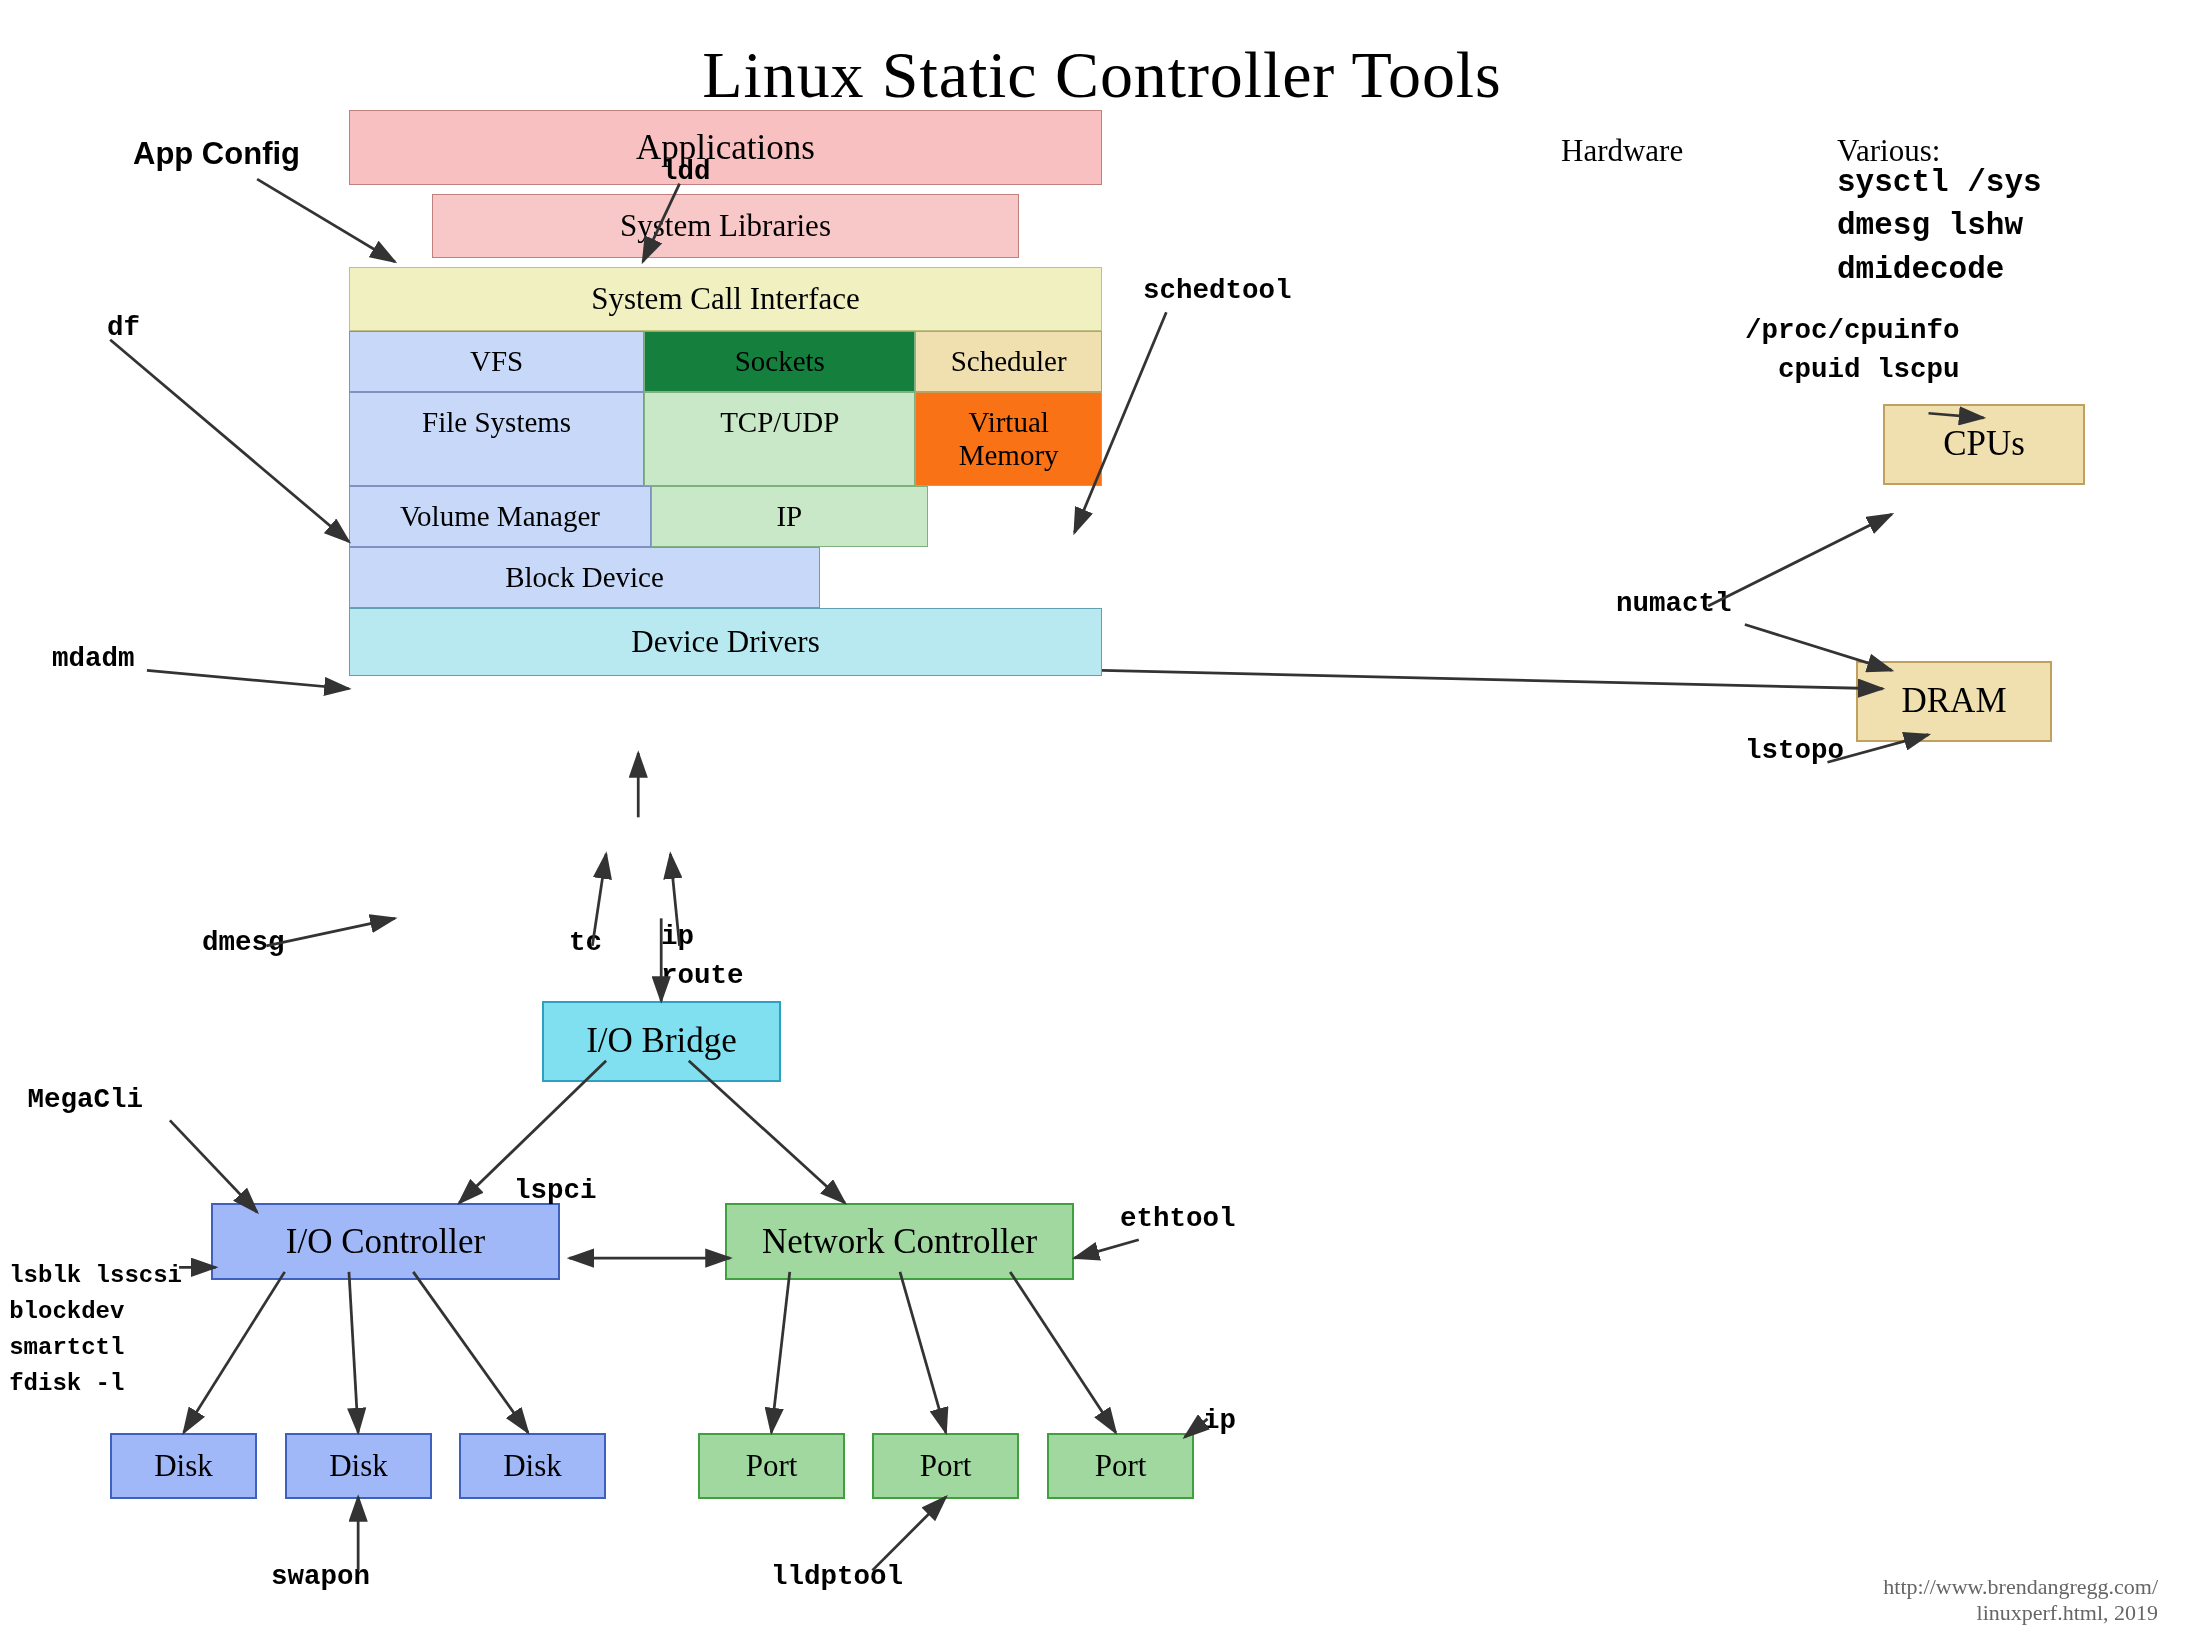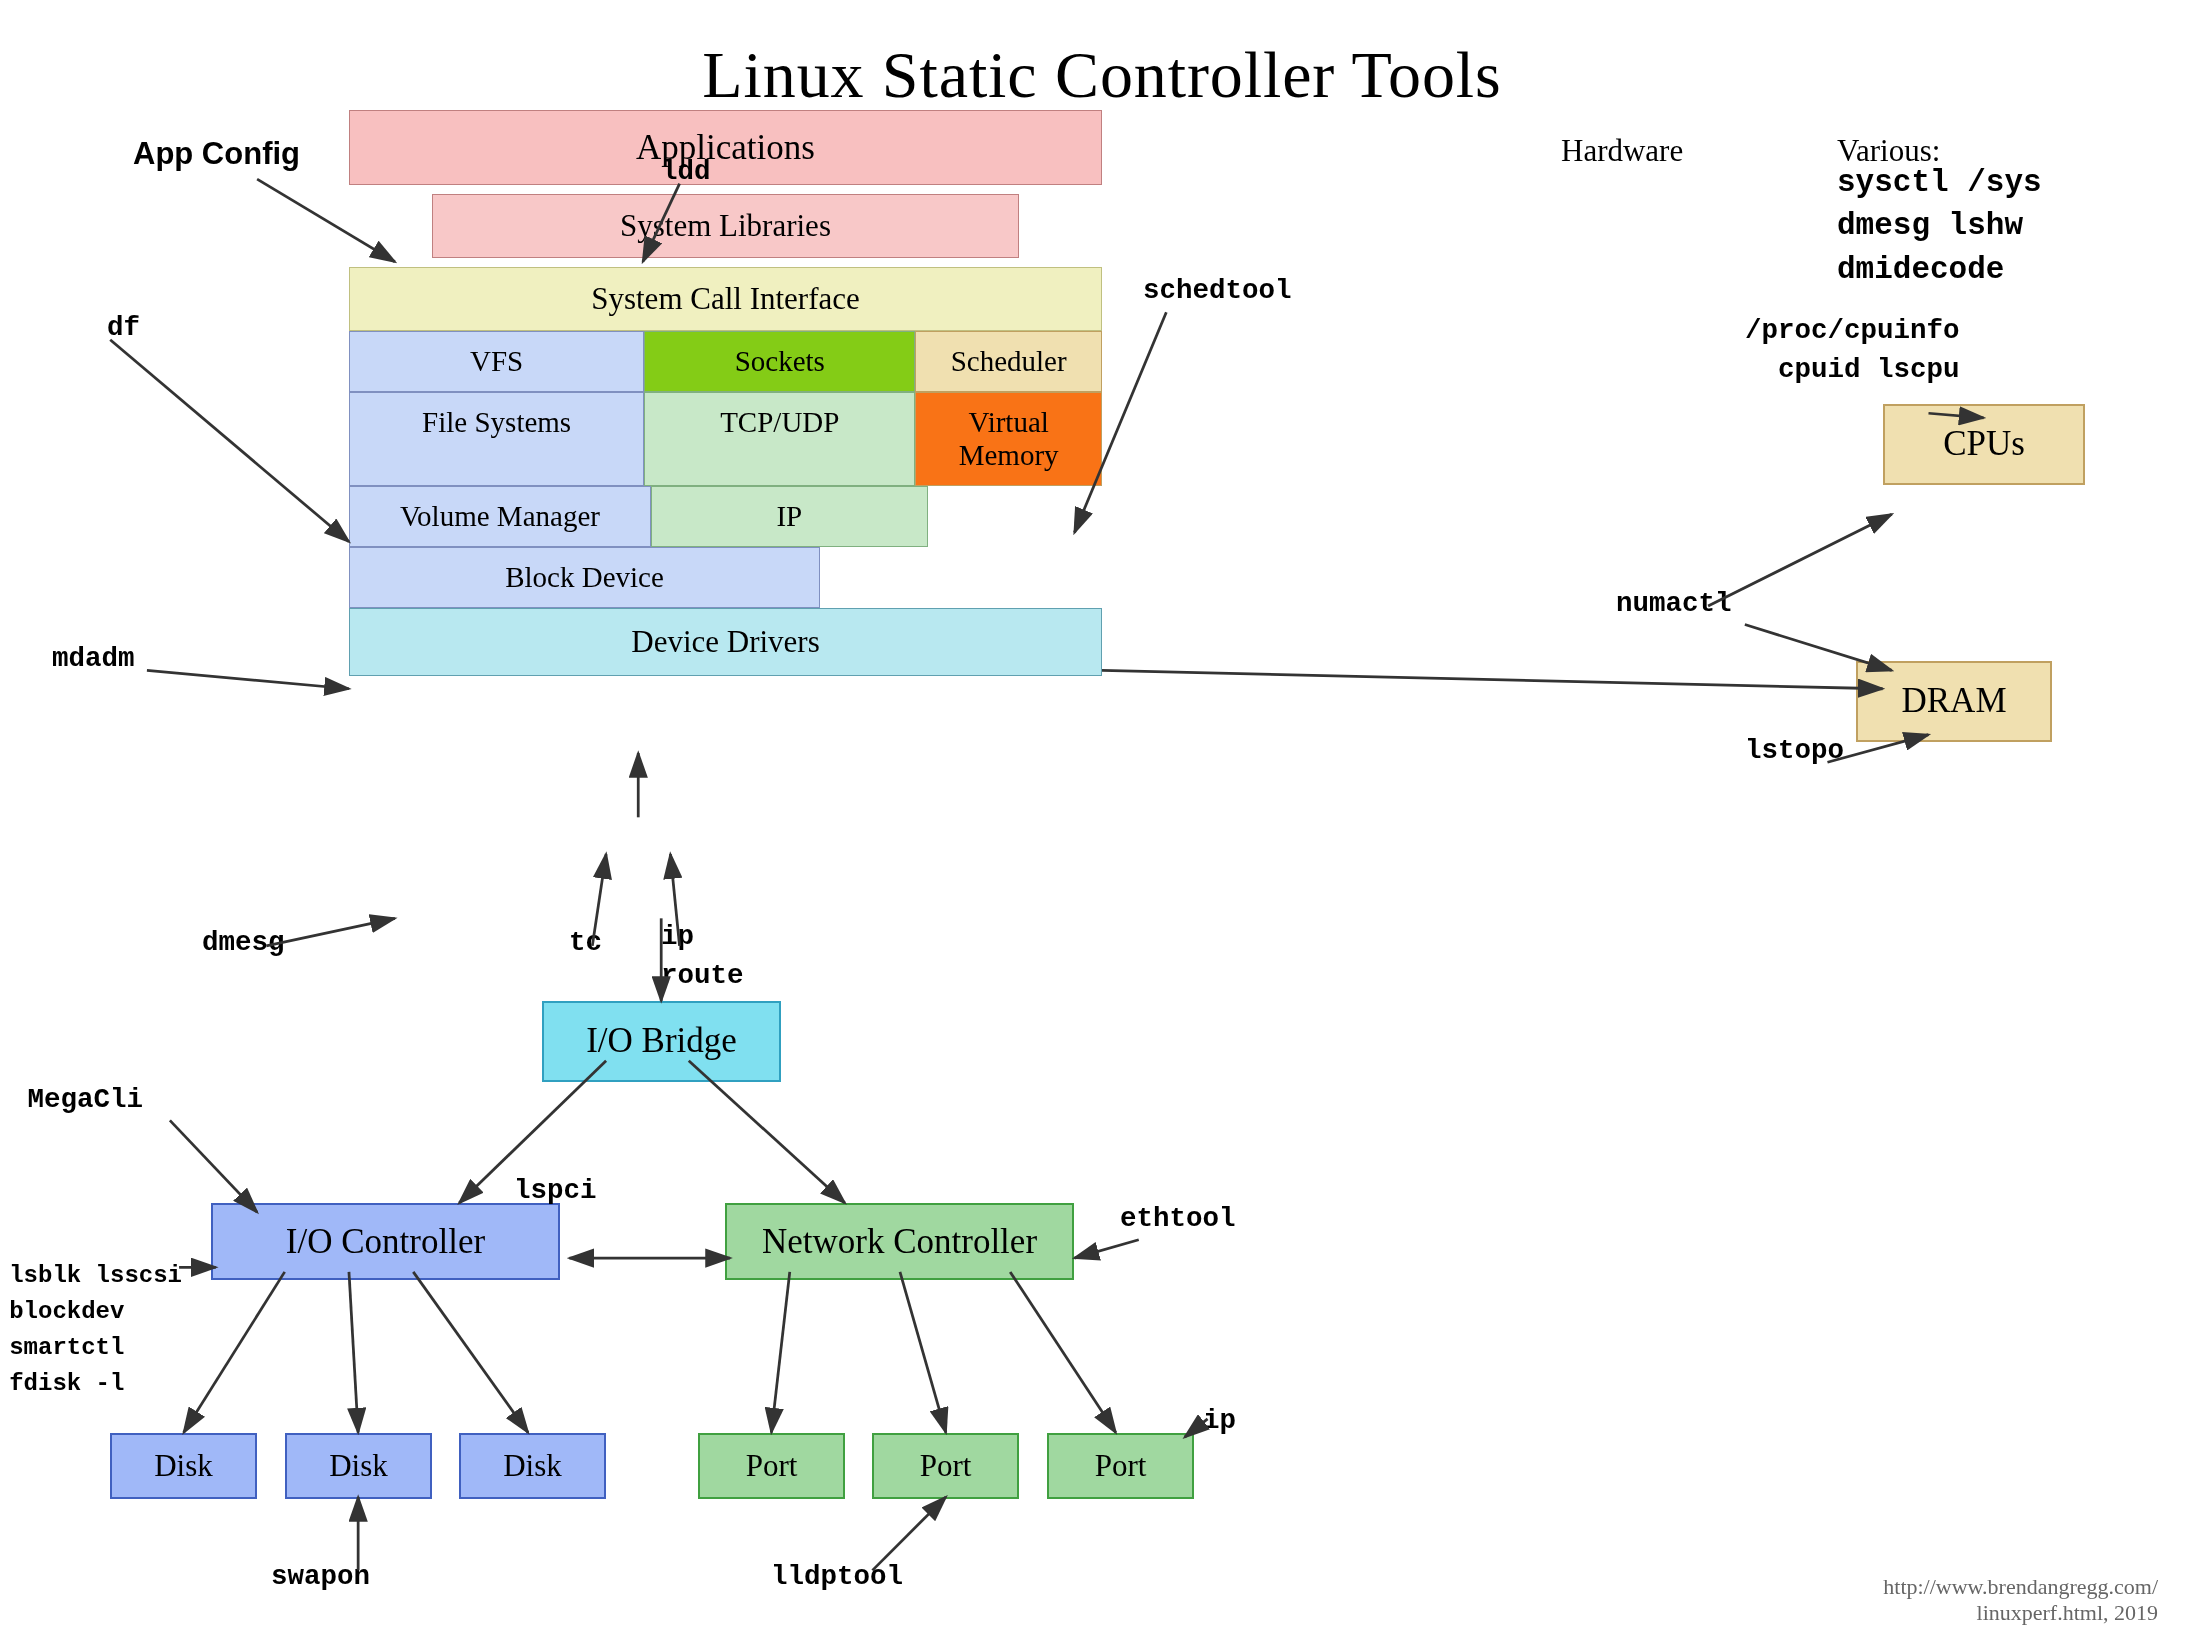--- a/index.html
+++ b/index.html
@@ -58,21 +58,21 @@
     }
     .layer-vfs {
       background: #c8d8f8;
       border: 1.8px solid #8090c0;
       text-align: center;
       font-size: 29px;
       padding: 13px;
       flex: 1.1;
     }
     .layer-sockets {
-      background: #84cc16;
+      background: #15803d;
       border: 1.8px solid #80b080;
       text-align: center;
       font-size: 29px;
       padding: 13px;
       flex: 1;
     }
     .layer-scheduler {
       background: #f0e0b0;
       border: 1.8px solid #c0a060;
       text-align: center;

